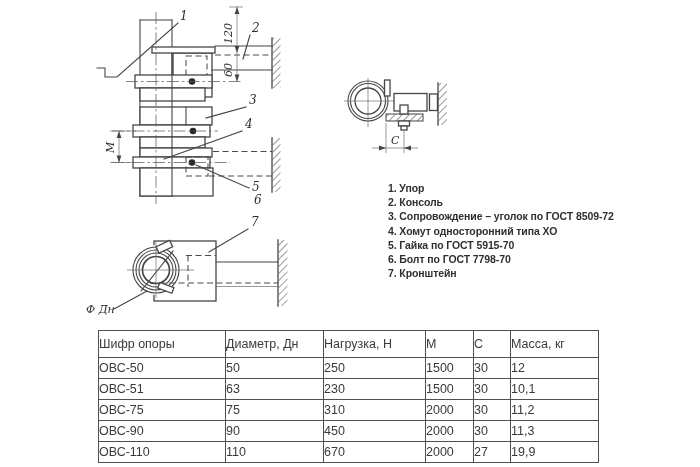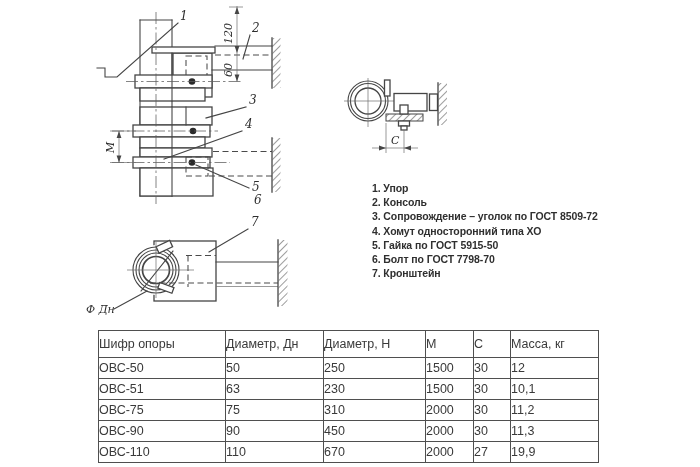--- a/index.html
+++ b/index.html
@@ -11,21 +11,21 @@
   .ln2{stroke:#454545;stroke-width:1.1;fill:none;stroke-linecap:square;}
   .thin{stroke:#6e6e6e;stroke-width:0.7;fill:none;}
   .cl{stroke:#5c5c5c;stroke-width:0.75;fill:none;stroke-dasharray:12 3 2.5 3;}
   .dash{stroke:#4a4a4a;stroke-width:1.05;fill:none;stroke-dasharray:6 3.5;}
   .blk{fill:#ffffff;stroke:#454545;stroke-width:1.3;}
   .arrow{fill:#454545;stroke:none;}
   .dot{fill:#2a2a2a;stroke:none;}
   .dt{font:italic 12px "DejaVu Serif", serif;fill:#2e2e2e;}
   .dtm{font:italic 11px "DejaVu Serif", serif;fill:#2e2e2e;}
   
-  .legend{position:absolute;left:372px;top:181px;margin:0;padding:0;list-style:none;
+  .legend{position:absolute;left:388px;top:181px;margin:0;padding:0;list-style:none;
           font-size:10.5px;font-weight:bold;letter-spacing:-0.1px;line-height:14.2px;color:#2f2f2f;}
   
   .spec{position:absolute;left:98px;top:330px;border-collapse:collapse;table-layout:fixed;
         font-size:12.5px;color:#3a3a3a;}
   .spec th,.spec td{border:1px solid #4f4f4f;text-align:left;vertical-align:middle;
         padding:0;font-weight:normal;}
   .spec thead tr{height:27px;}
   .spec tbody tr{height:21px;}
 </style>
 </head>
@@ -195,39 +195,39 @@
       <line class="ln2" x1="114" y1="309" x2="147" y2="291"></line>
       <text class="dtm" x="86" y="313">Ф Дн</text>
     </g>
   </svg>
 
   <ul class="legend">
     <li>1. Упор</li>
     <li>2. Консоль</li>
     <li>3. Сопровождение – уголок по ГОСТ 8509-72</li>
     <li>4. Хомут односторонний типа ХО</li>
-    <li>5. Гайка по ГОСТ 5915-50</li>
+    <li>5. Гайка по ГОСТ 5915-70</li>
     <li>6. Болт по ГОСТ 7798-70</li>
     <li>7. Кронштейн</li>
   </ul>
 
   <table class="spec">
     <colgroup>
       <col style="width:127px">
         <col style="width:98px">
         <col style="width:102px">
       <col style="width:48px">
         <col style="width:37px">
         <col style="width:88px">
     </colgroup>
     <thead>
       <tr>
         <th>Шифр опоры</th>
         <th>Диаметр, Дн</th>
-        <th>Диаметр, Н</th>
+        <th>Нагрузка, Н</th>
         <th>М</th>
         <th>С</th>
         <th>Масса, кг</th>
       </tr>
     </thead>
     <tbody>
       <tr>
         <td>ОВС-50</td>
         <td>50</td>
         <td>250</td>

